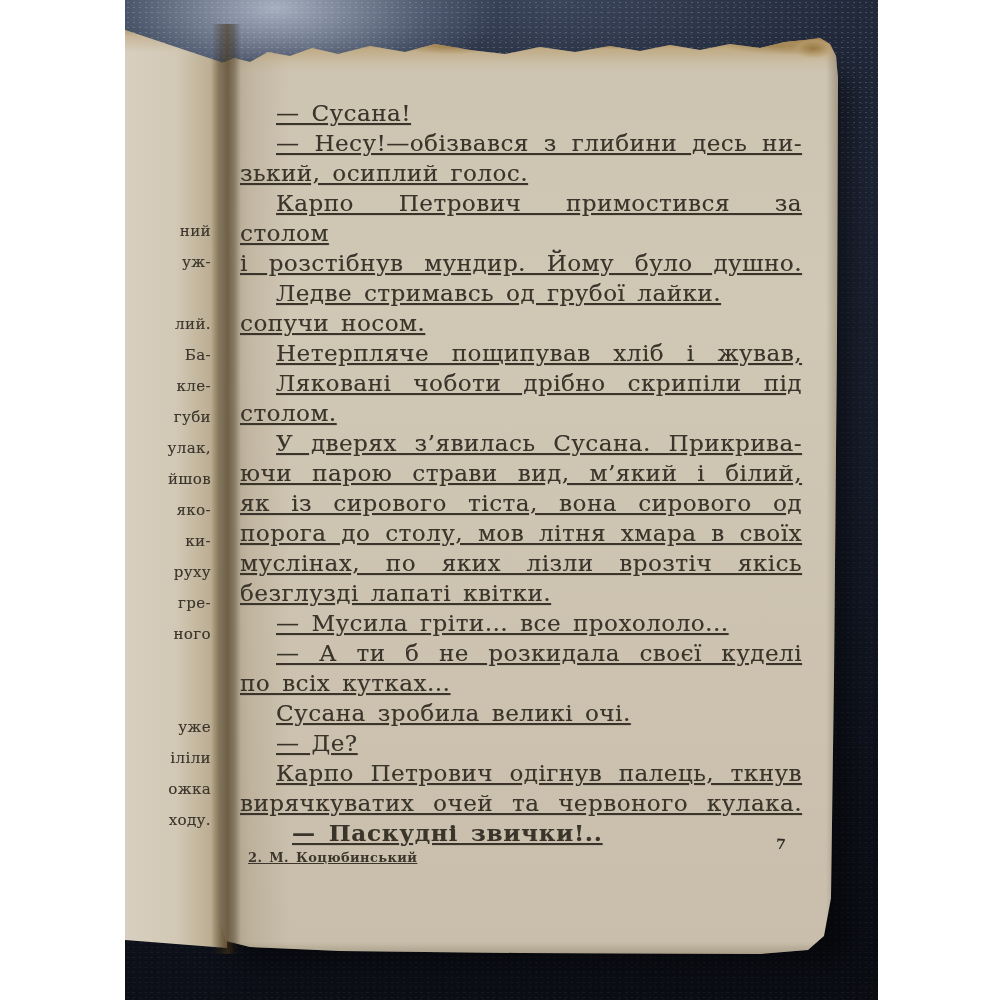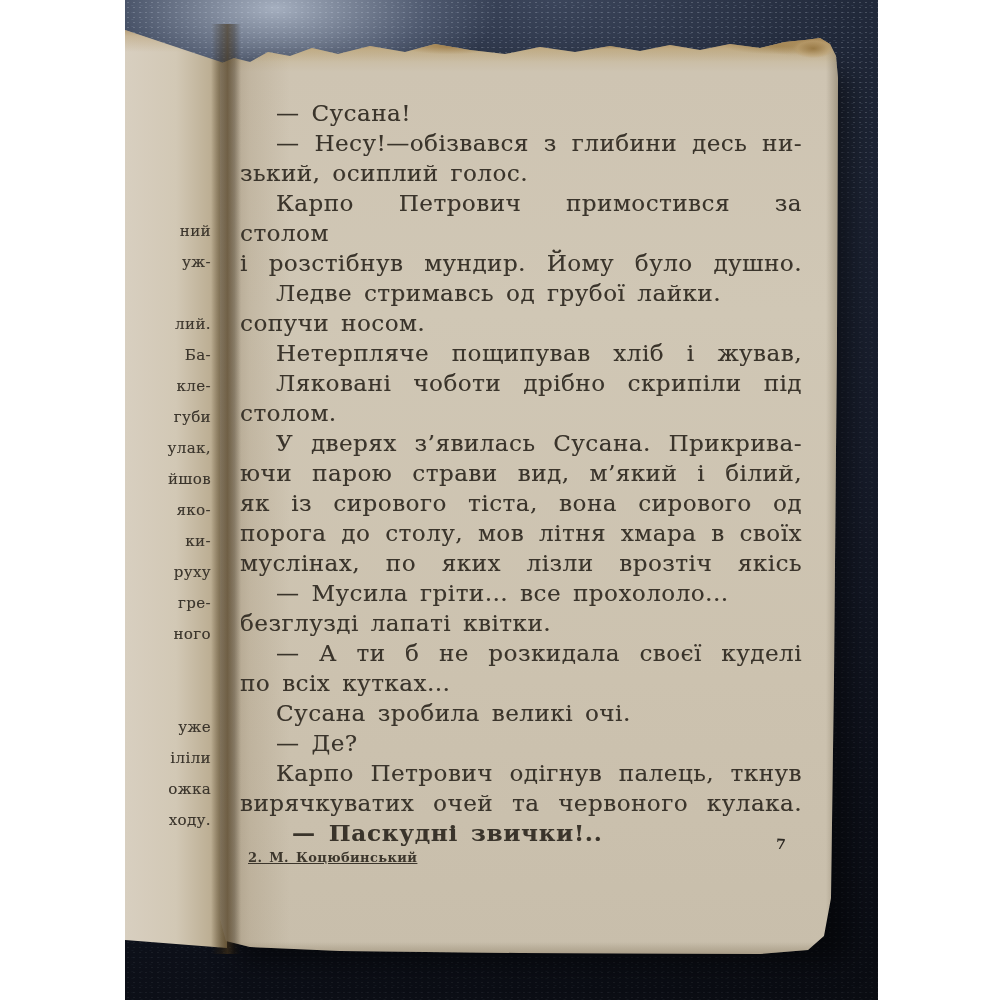--- a/index.html
+++ b/index.html
@@ -76,20 +76,21 @@
     position:absolute;right:6px;top:0;width:62px;height:30px;pointer-events:none;
     background:
       radial-gradient(ellipse 26px 12px at 70% 35%, rgba(150,118,66,.9), rgba(186,158,110,.55) 60%, transparent 80%),
       radial-gradient(ellipse 40px 16px at 40% 20%, rgba(170,140,90,.55), transparent 75%);
     border-radius:0 10px 0 60%;
   }
   .text-block{
     position:absolute;left:20px;top:60px;width:562px;
     font-size:23px;line-height:30px;color:#3a342b;letter-spacing:.5px;word-spacing:.18em;
     text-shadow:.3px .3px 0 rgba(58,52,43,.4);
+    text-decoration:underline;
   }
   .tline{white-space:nowrap;}
   .tline.fill{white-space:normal;text-align:justify;text-align-last:justify;}
   .tline.indent{text-indent:36px;}
   .tline.bold{font-weight:bold;letter-spacing:.8px;padding-left:16px;}
   .footer{
     position:absolute;left:28px;top:812px;font-size:13px;font-weight:bold;
     color:#3c362c;letter-spacing:.4px;word-spacing:2px;text-decoration:underline;
   }
   .corner-mark{
@@ -143,22 +144,22 @@
           <div class="tline indent">Ледве стримавсь од грубої лайки.</div>
           <div class="tline">сопучи носом.</div>
           <div class="tline indent fill">Нетерпляче пощипував хліб і жував,</div>
           <div class="tline indent fill">Ляковані чоботи дрібно скрипіли під</div>
           <div class="tline">столом.</div>
           <div class="tline indent fill">У дверях з’явилась Сусана. Прикрива-</div>
           <div class="tline fill">ючи парою страви вид, м’який і білий,</div>
           <div class="tline fill">як із сирового тіста, вона сирового од</div>
           <div class="tline fill">порога до столу, мов літня хмара в своїх</div>
           <div class="tline fill">муслінах, по яких лізли врозтіч якісь</div>
+          <div class="tline">безглузді лапаті квітки.</div>
           <div class="tline indent">— Мусила гріти... все прохололо...</div>
-          <div class="tline">безглузді лапаті квітки.</div>
           <div class="tline indent fill">— А ти б не розкидала своєї куделі</div>
           <div class="tline">по всіх кутках...</div>
           <div class="tline indent">Сусана зробила великі очі.</div>
           <div class="tline indent">— Де?</div>
           <div class="tline indent fill">Карпо Петрович одігнув палець, ткнув</div>
           <div class="tline fill">вирячкуватих очей та червоного кулака.</div>
           <div class="tline indent bold">— Паскудні звички!..</div>
         </div>
       <div class="footer">2. М. Коцюбинський</div>
       <div class="corner-mark">7</div>

